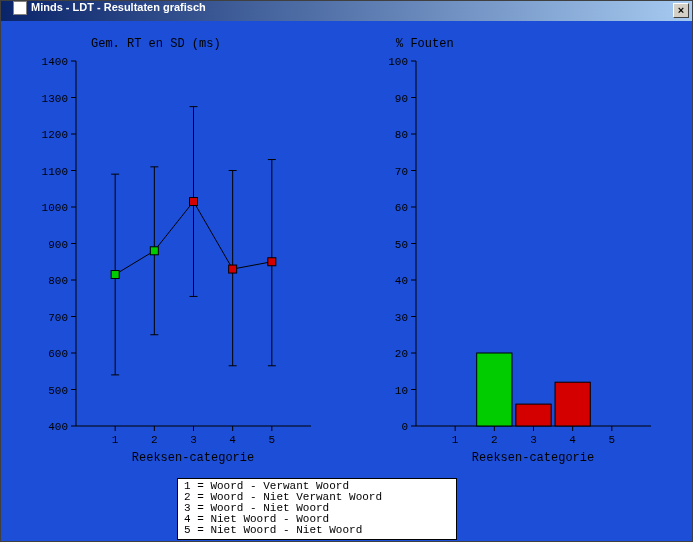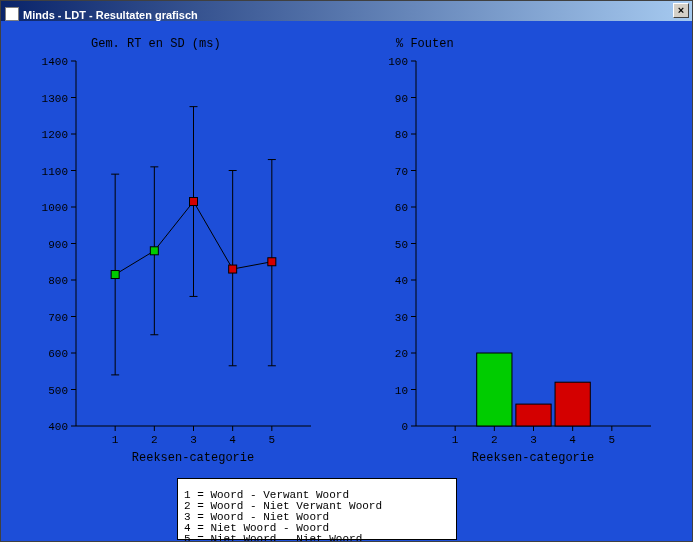--- a/index.html
+++ b/index.html
@@ -14,25 +14,25 @@
   .window{
     width:693px;height:542px;
     position:relative;
     box-sizing:border-box;
     border:1px solid #404040;
     background:#d4d0c8;
   }
   .titlebar{
     height:20px;
     background:linear-gradient(to right,#0a246a,#a6caf0);
-    display:flex;align-items:flex-end;
+    display:flex;align-items:flex-start;
     color:#fff;
     font-family:Tahoma,Arial,sans-serif;
     font-size:11px;font-weight:bold;
-    padding-left:4px;
+    padding-left:12px;
     position:relative;
   }
   .titlebar .appicon{
     width:14px;height:14px;margin-right:4px;
     background:#fff;border:1px solid #808080;box-sizing:border-box;
   }
   .titlebar .title-text{white-space:nowrap;}
   .titlebar .close-btn{
     position:absolute;right:3px;top:2px;
     width:16px;height:15px;
@@ -48,21 +48,21 @@
     background:#1d4ed8; 
     overflow:hidden;
   }
   svg{display:block;}
   .legend-box{
     position:absolute;
     left:176px;top:457px;
     width:280px;height:62px;
     background:#fff;border:1px solid #000;
     box-sizing:border-box;
-    padding:11px 6px;
+    padding:2px 6px;
     font-family:"Courier New",monospace;
     font-size:11px;
     line-height:11px;
     white-space:pre;
   }
   .chart-title{
     font-family:"Courier New",monospace;
     font-size:12px;
     fill:#000;
   }

